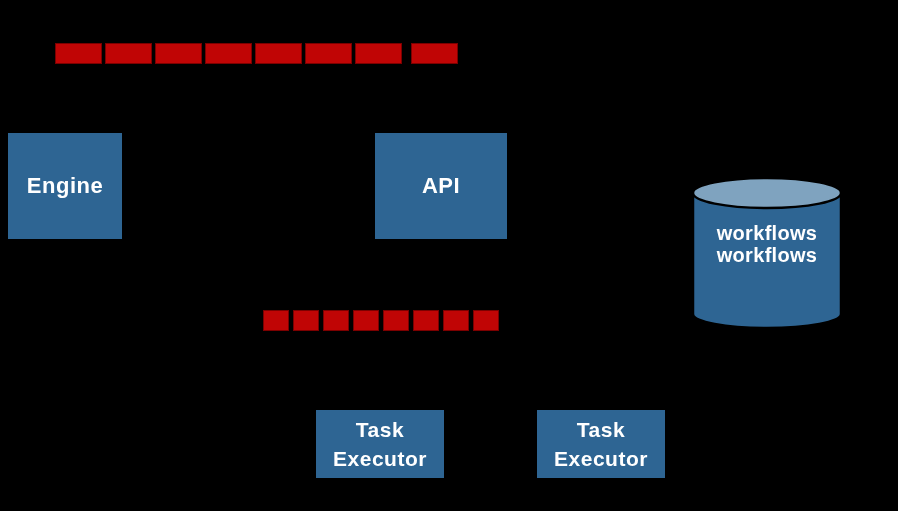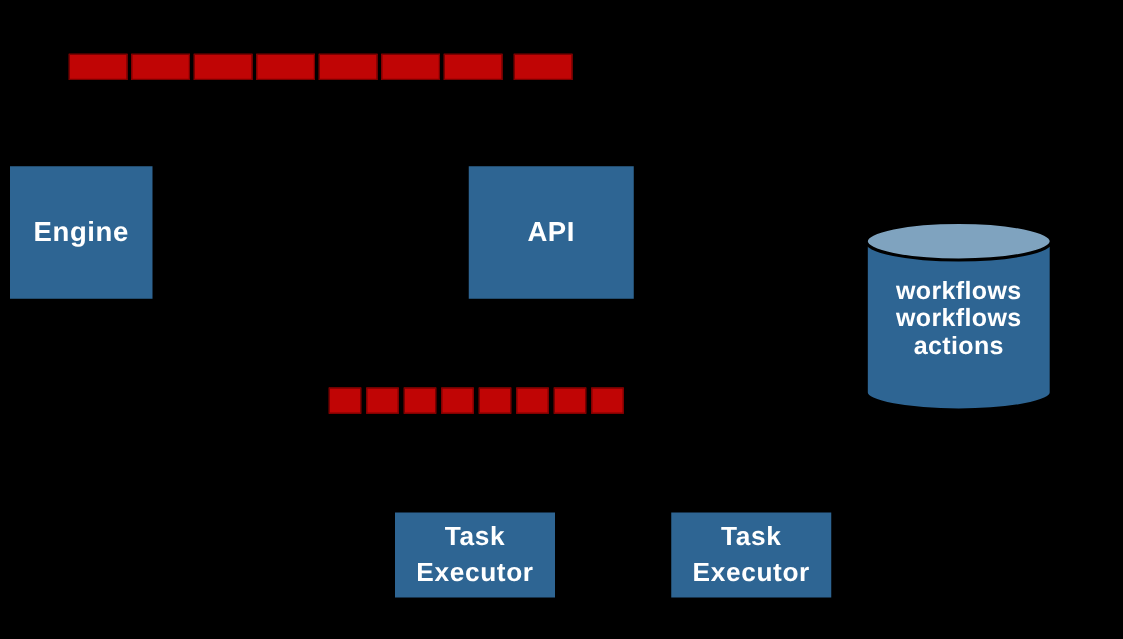--- a/index.html
+++ b/index.html
@@ -132,17 +132,16 @@
   </div>
 
   <div class="datastore">
     <svg width="152" height="154" viewBox="0 0 152 154" aria-hidden="true">
       <path d="M2,17 L2,138 A74,14 0 0 0 150,138 L150,17 Z" fill="var(--cylinder-body)" stroke="var(--cylinder-outline)" stroke-width="2.5"></path>
       <ellipse cx="76" cy="17" rx="74" ry="15" fill="var(--cylinder-top)" stroke="var(--cylinder-outline)" stroke-width="2.5"></ellipse>
     </svg>
     <div class="db-items">
         <div>workflows</div>
         <div>workflows</div>
-        <div>actions</div>
       </div>
   </div>
 
 </div>
 
 </body></html>

